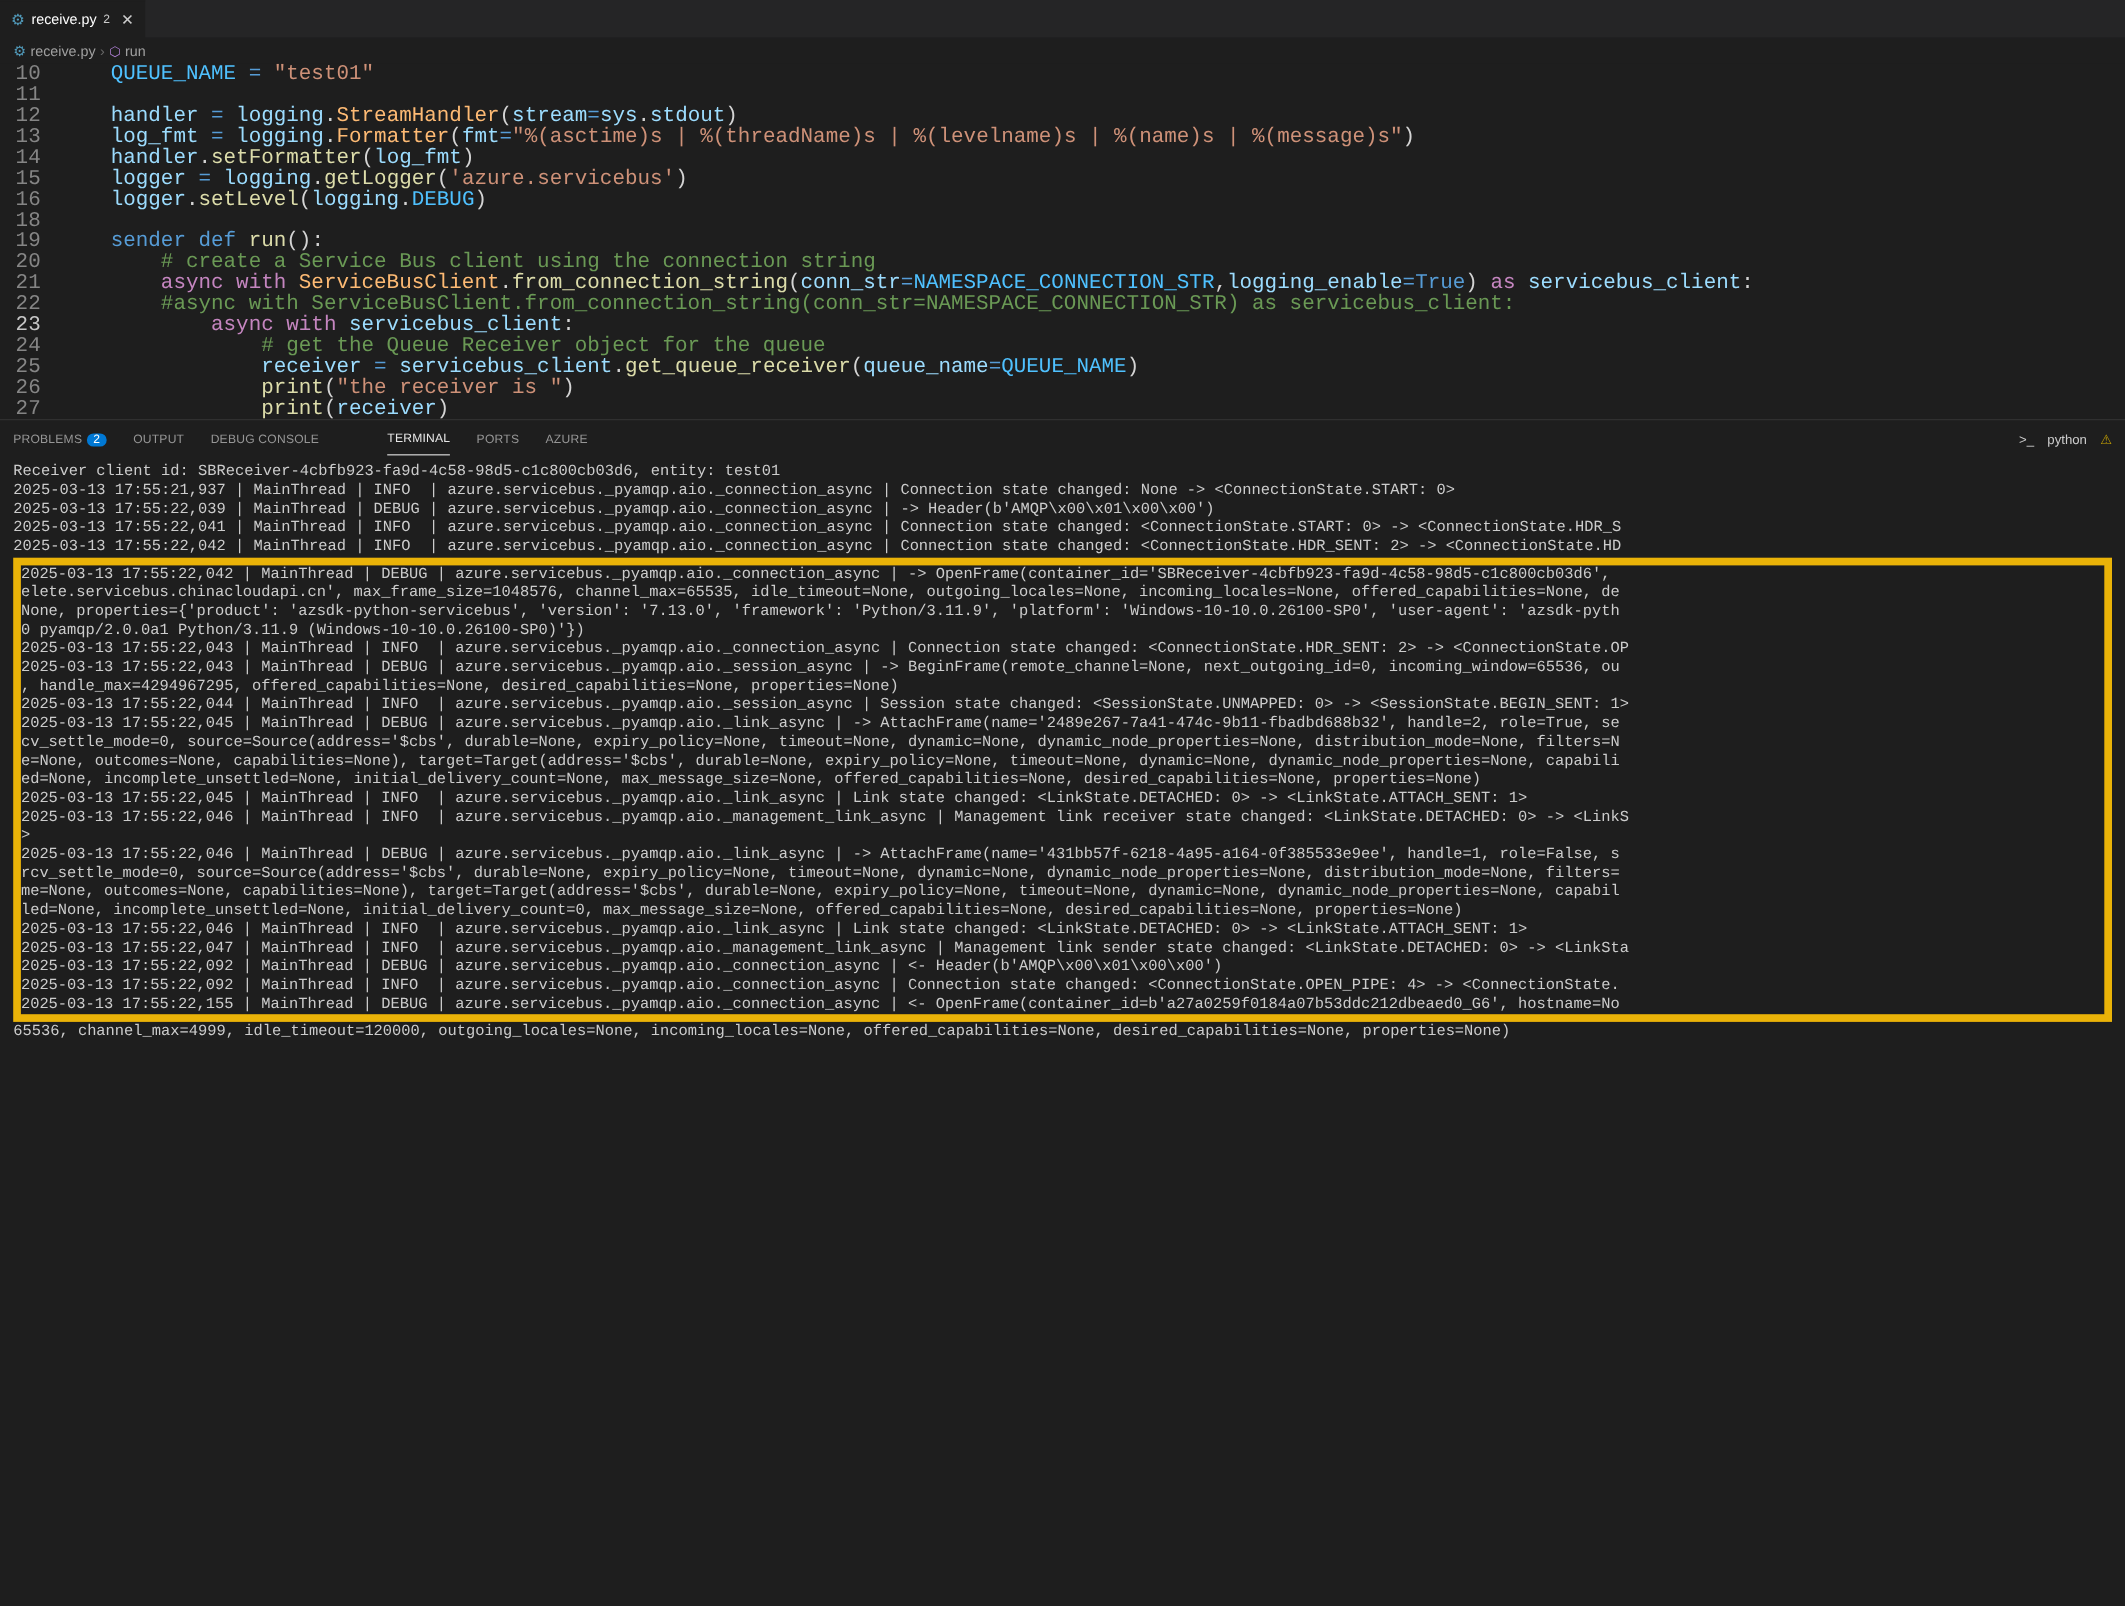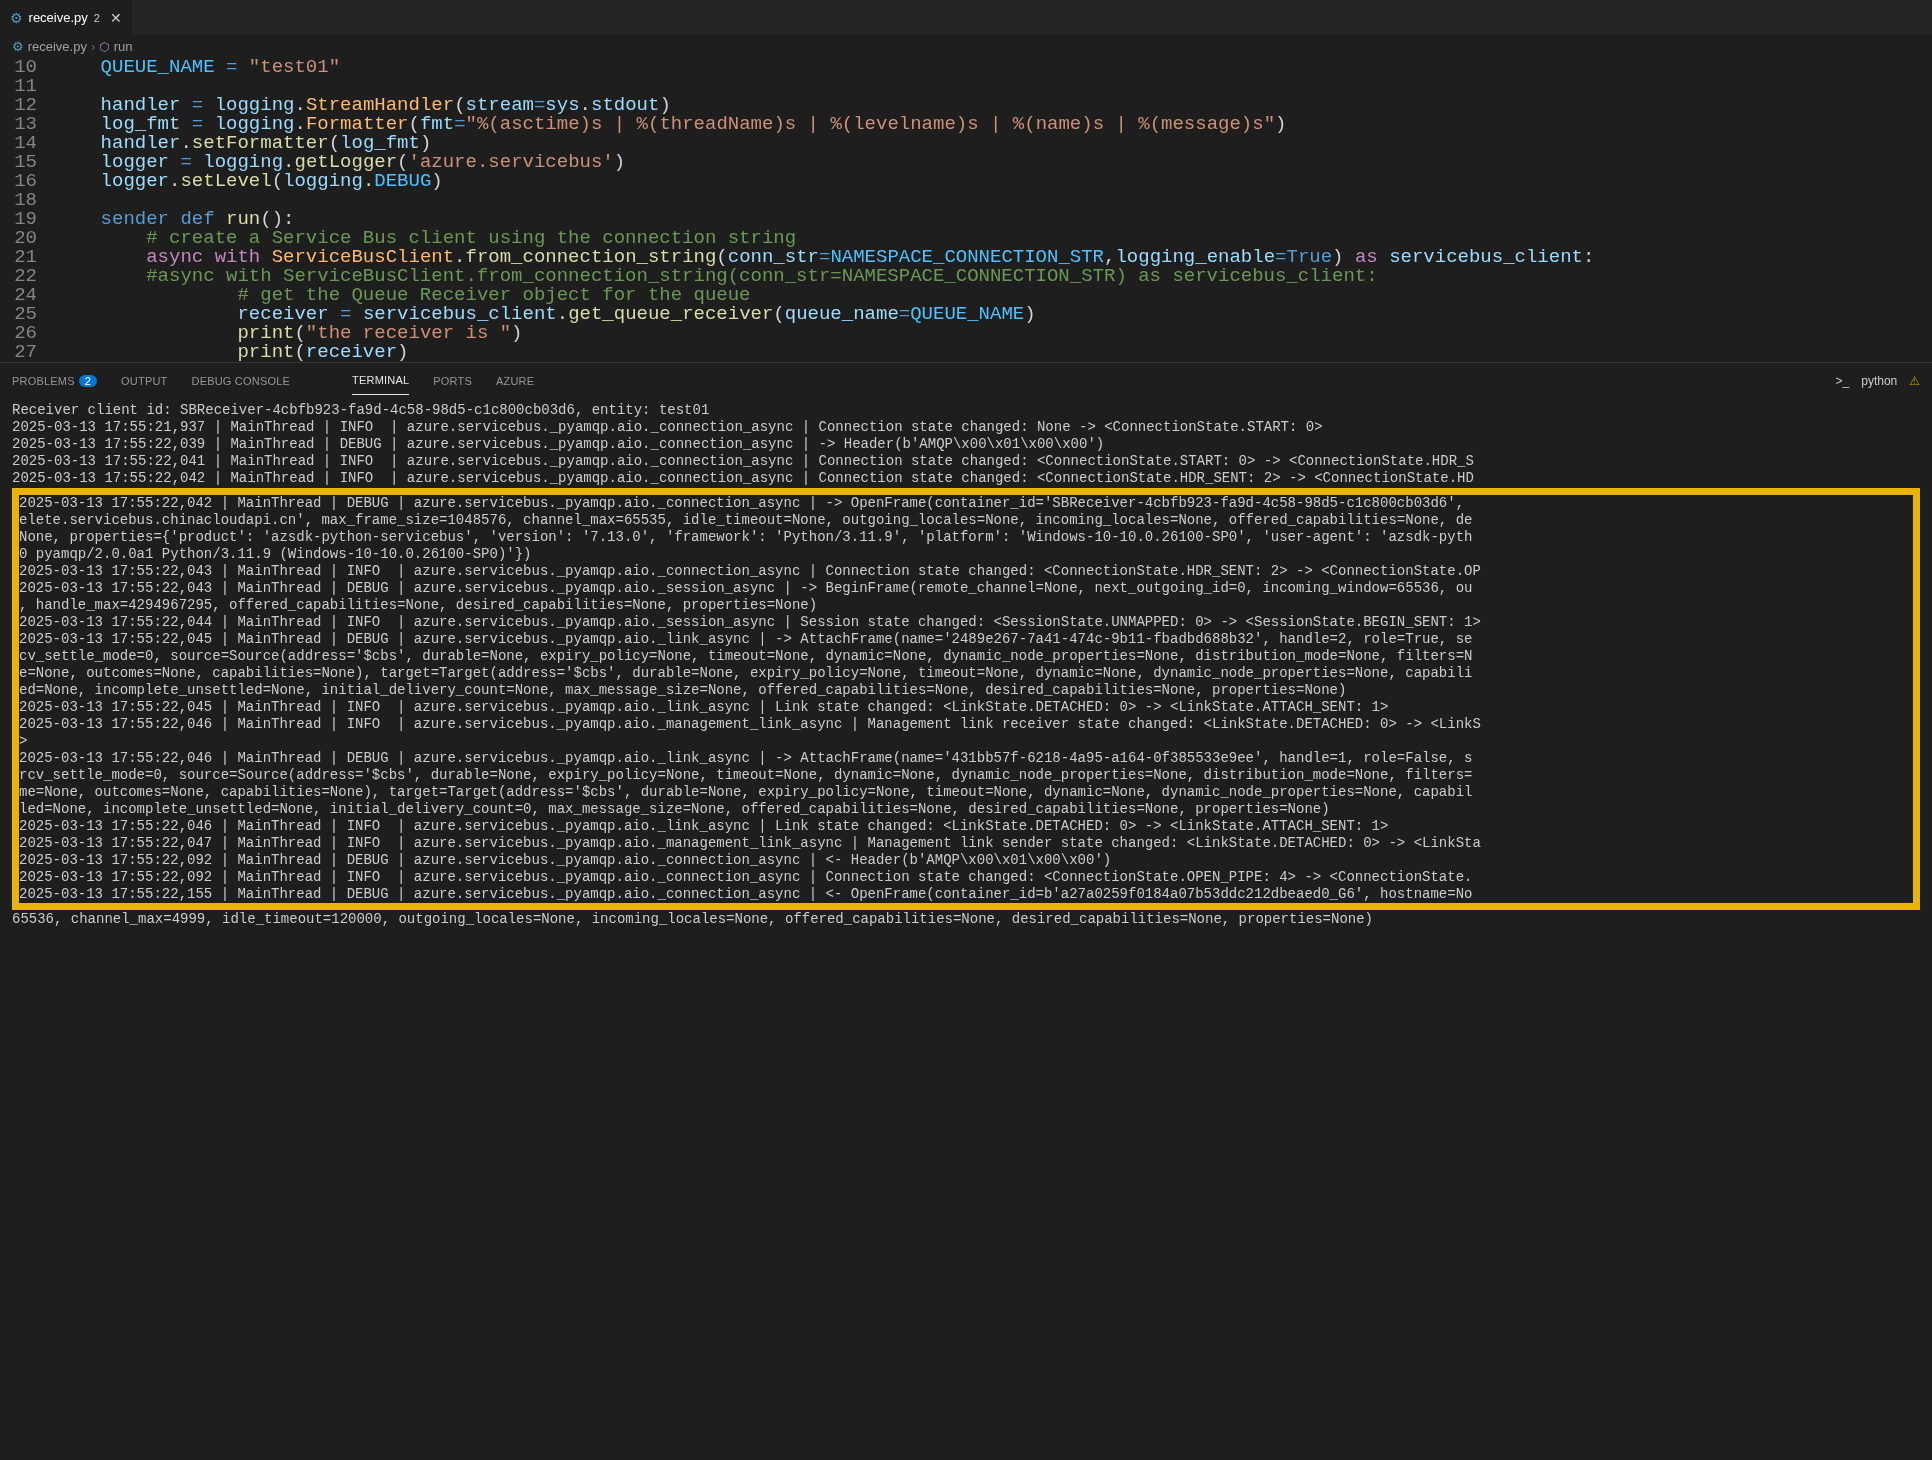--- a/index.html
+++ b/index.html
@@ -197,20 +197,24 @@
       <div class="gutter">20</div>
       <div class="code">        <span class="cmt"># create a Service Bus client using the connection string</span></div>
     </div>
     <div class="code-line">
       <div class="gutter">21</div>
       <div class="code">        <span class="kw2">async with</span> <span class="cls">ServiceBusClient</span>.<span class="fn">from_connection_string</span>(<span class="var">conn_str</span><span class="kw">=</span><span class="const">NAMESPACE_CONNECTION_STR</span>,<span class="var">logging_enable</span><span class="kw">=</span><span class="kw">True</span>) <span class="kw2">as</span> <span class="var">servicebus_client</span>:</div>
     </div>
     <div class="code-line">
       <div class="gutter">22</div>
       <div class="code">        <span class="cmt">#async with ServiceBusClient.from_connection_string(conn_str=NAMESPACE_CONNECTION_STR) as servicebus_client:</span></div>
+    </div>
+    <div class="code-line">
+      <div class="gutter active">23</div>
+      <div class="code">            <span class="kw2">async with</span> <span class="var">servicebus_client</span>:</div>
     </div>
     <div class="code-line">
       <div class="gutter">24</div>
       <div class="code">                <span class="cmt"># get the Queue Receiver object for the queue</span></div>
     </div>
     <div class="code-line">
       <div class="gutter">25</div>
       <div class="code">                <span class="var">receiver</span> <span class="kw">=</span> <span class="var">servicebus_client</span>.<span class="fn">get_queue_receiver</span>(<span class="var">queue_name</span><span class="kw">=</span><span class="const">QUEUE_NAME</span>)</div>
     </div>
     <div class="code-line">

